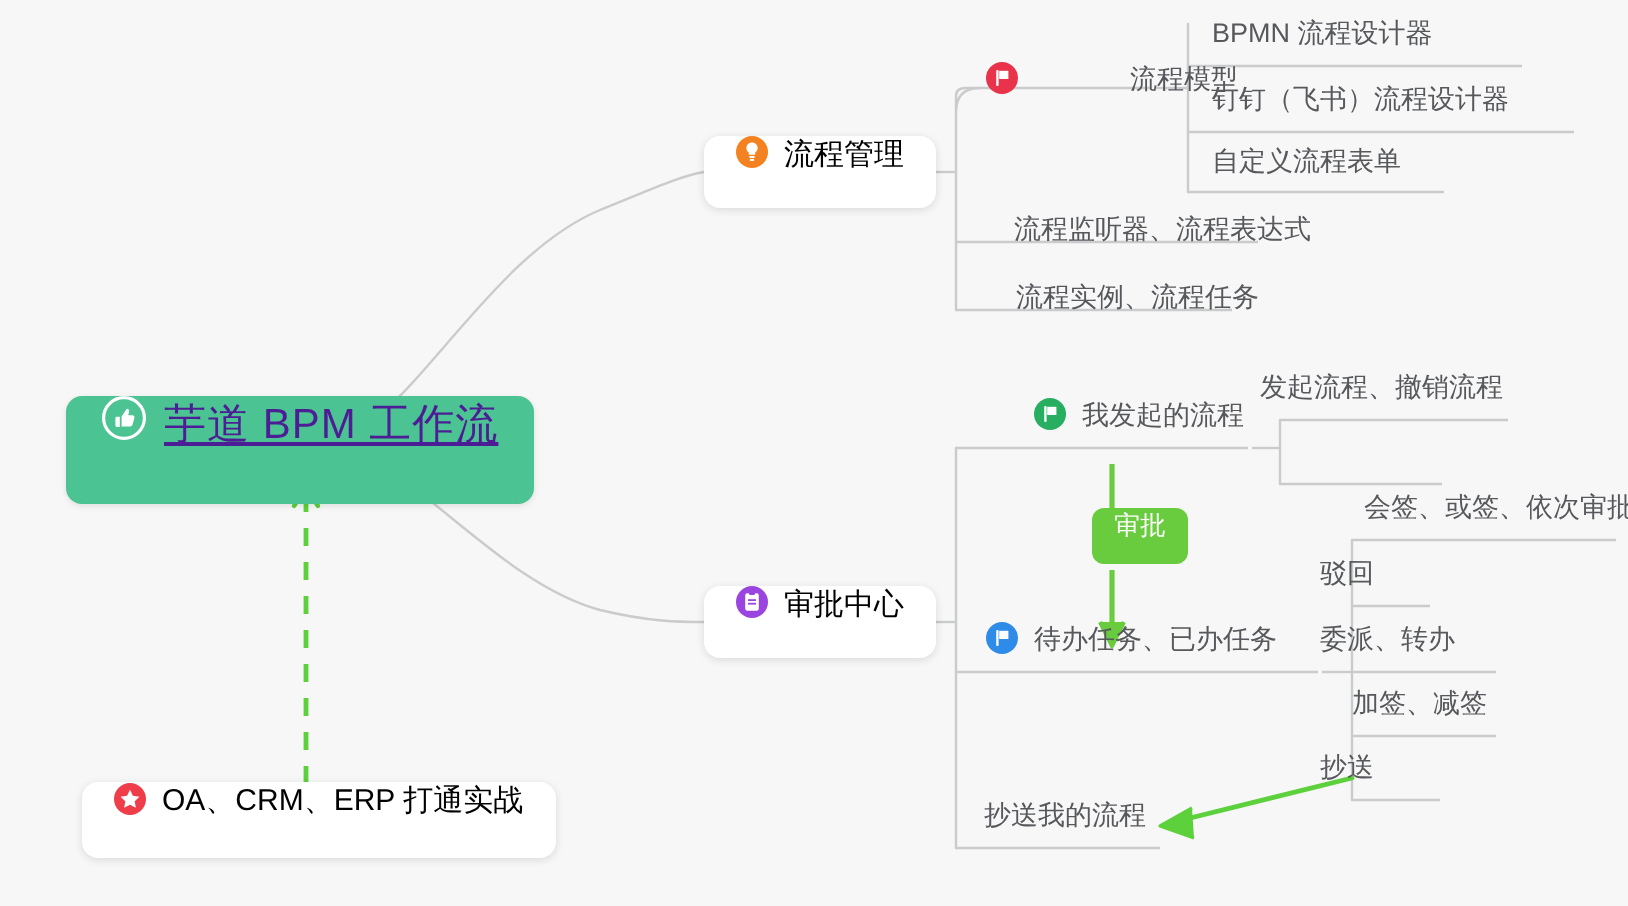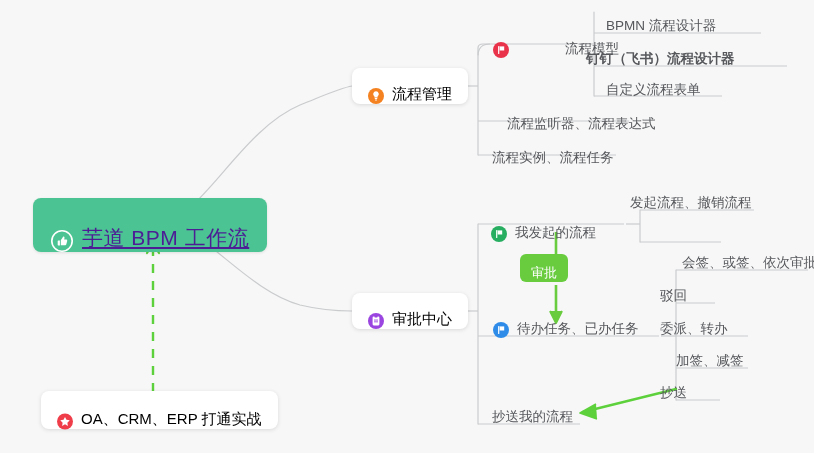--- a/index.html
+++ b/index.html
@@ -25,21 +25,21 @@
     left: 0; top: 0;
     width: 814px;
     height: 453px;
     pointer-events: none;
   }
 
   
   .node {
     position: absolute;
     display: flex;
-    align-items: flex-end;
+    align-items: flex-start;
     white-space: nowrap;
     box-sizing: border-box;
   }
 
   
   .root-node {
     background: #4cc392;
     border-radius: 8px;
     padding: 0 18px;
     height: 54px;
@@ -189,63 +189,63 @@
         <rect x="5.1" y="4" width="1.2" height="8" rx="0.5" fill="#ffffff"></rect>
         <path d="M6.6 4.4h4.6v4.1H6.6z" fill="#ffffff"></path>
       </svg>
     </span>
     <span class="label">流程模型</span>
   </div>
 
   <div class="node plain-node" style="left:600px; top:8px;">
     <span class="label" style="margin-left:0">BPMN 流程设计器</span>
   </div>
-  <div class="node plain-node" style="left:580px; top:41px;font-weight:bold;">
+  <div class="node plain-node" style="left:600px; top:41px;">
     <span class="label" style="margin-left:0">钉钉（飞书）流程设计器</span>
   </div>
   <div class="node plain-node" style="left:600px; top:72px;">
     <span class="label" style="margin-left:0">自定义流程表单</span>
   </div>
 
   <div class="node plain-node" style="left:486px; top:106px;margin-left:15px;">
     <span class="label" style="margin-left:0">流程监听器、流程表达式</span>
   </div>
   <div class="node plain-node" style="left:486px; top:140px;">
-    <span class="label" style="margin-left:0">流程实例、流程任务</span>
+    <span class="label" style="margin-left:16px">流程实例、流程任务</span>
   </div>
 
   <div class="node card-node" style="left:352px; top:293px;">
     <span class="ic">
       <svg width="16" height="16" viewBox="0 0 16 16">
         <circle cx="8" cy="8" r="8" fill="#9b45e0"></circle>
         <rect x="4.6" y="3.6" width="6.8" height="8.8" rx="1.1" fill="#ffffff"></rect>
         <rect x="6.4" y="2.7" width="3.2" height="1.8" rx="0.7" fill="#9b45e0"></rect>
         <rect x="6" y="6.6" width="4" height="0.9" fill="#9b45e0"></rect>
         <rect x="6" y="8.4" width="4" height="0.9" fill="#9b45e0"></rect>
       </svg>
     </span>
     <span class="label">审批中心</span>
   </div>
 
-  <div class="node plain-node with-icon" style="left:485px; top:199px;margin-top:16px;">
+  <div class="node plain-node with-icon" style="left:511px; top:199px;">
     <span class="ic">
       <svg width="16" height="16" viewBox="0 0 16 16">
         <circle cx="8" cy="8" r="8" fill="#27ae60"></circle>
         <rect x="5.1" y="4" width="1.2" height="8" rx="0.5" fill="#ffffff"></rect>
         <path d="M6.6 4.4h4.6v4.1H6.6z" fill="#ffffff"></path>
       </svg>
     </span>
     <span class="label">我发起的流程</span>
   </div>
 
   <div class="node plain-node" style="left:624px; top:185px;">
     <span class="label" style="margin-left:0">发起流程、撤销流程</span>
   </div>
 
-  <div class="node badge-node" style="left:520px; top:254px;">
+  <div class="node badge-node" style="left:546px; top:254px;">
     <span class="label">审批</span>
   </div>
 
   <div class="node plain-node with-icon" style="left:487px; top:311px;">
     <span class="ic">
       <svg width="16" height="16" viewBox="0 0 16 16">
         <circle cx="8" cy="8" r="8" fill="#2e8ce8"></circle>
         <rect x="5.1" y="4" width="1.2" height="8" rx="0.5" fill="#ffffff"></rect>
         <path d="M6.6 4.4h4.6v4.1H6.6z" fill="#ffffff"></path>
       </svg>

